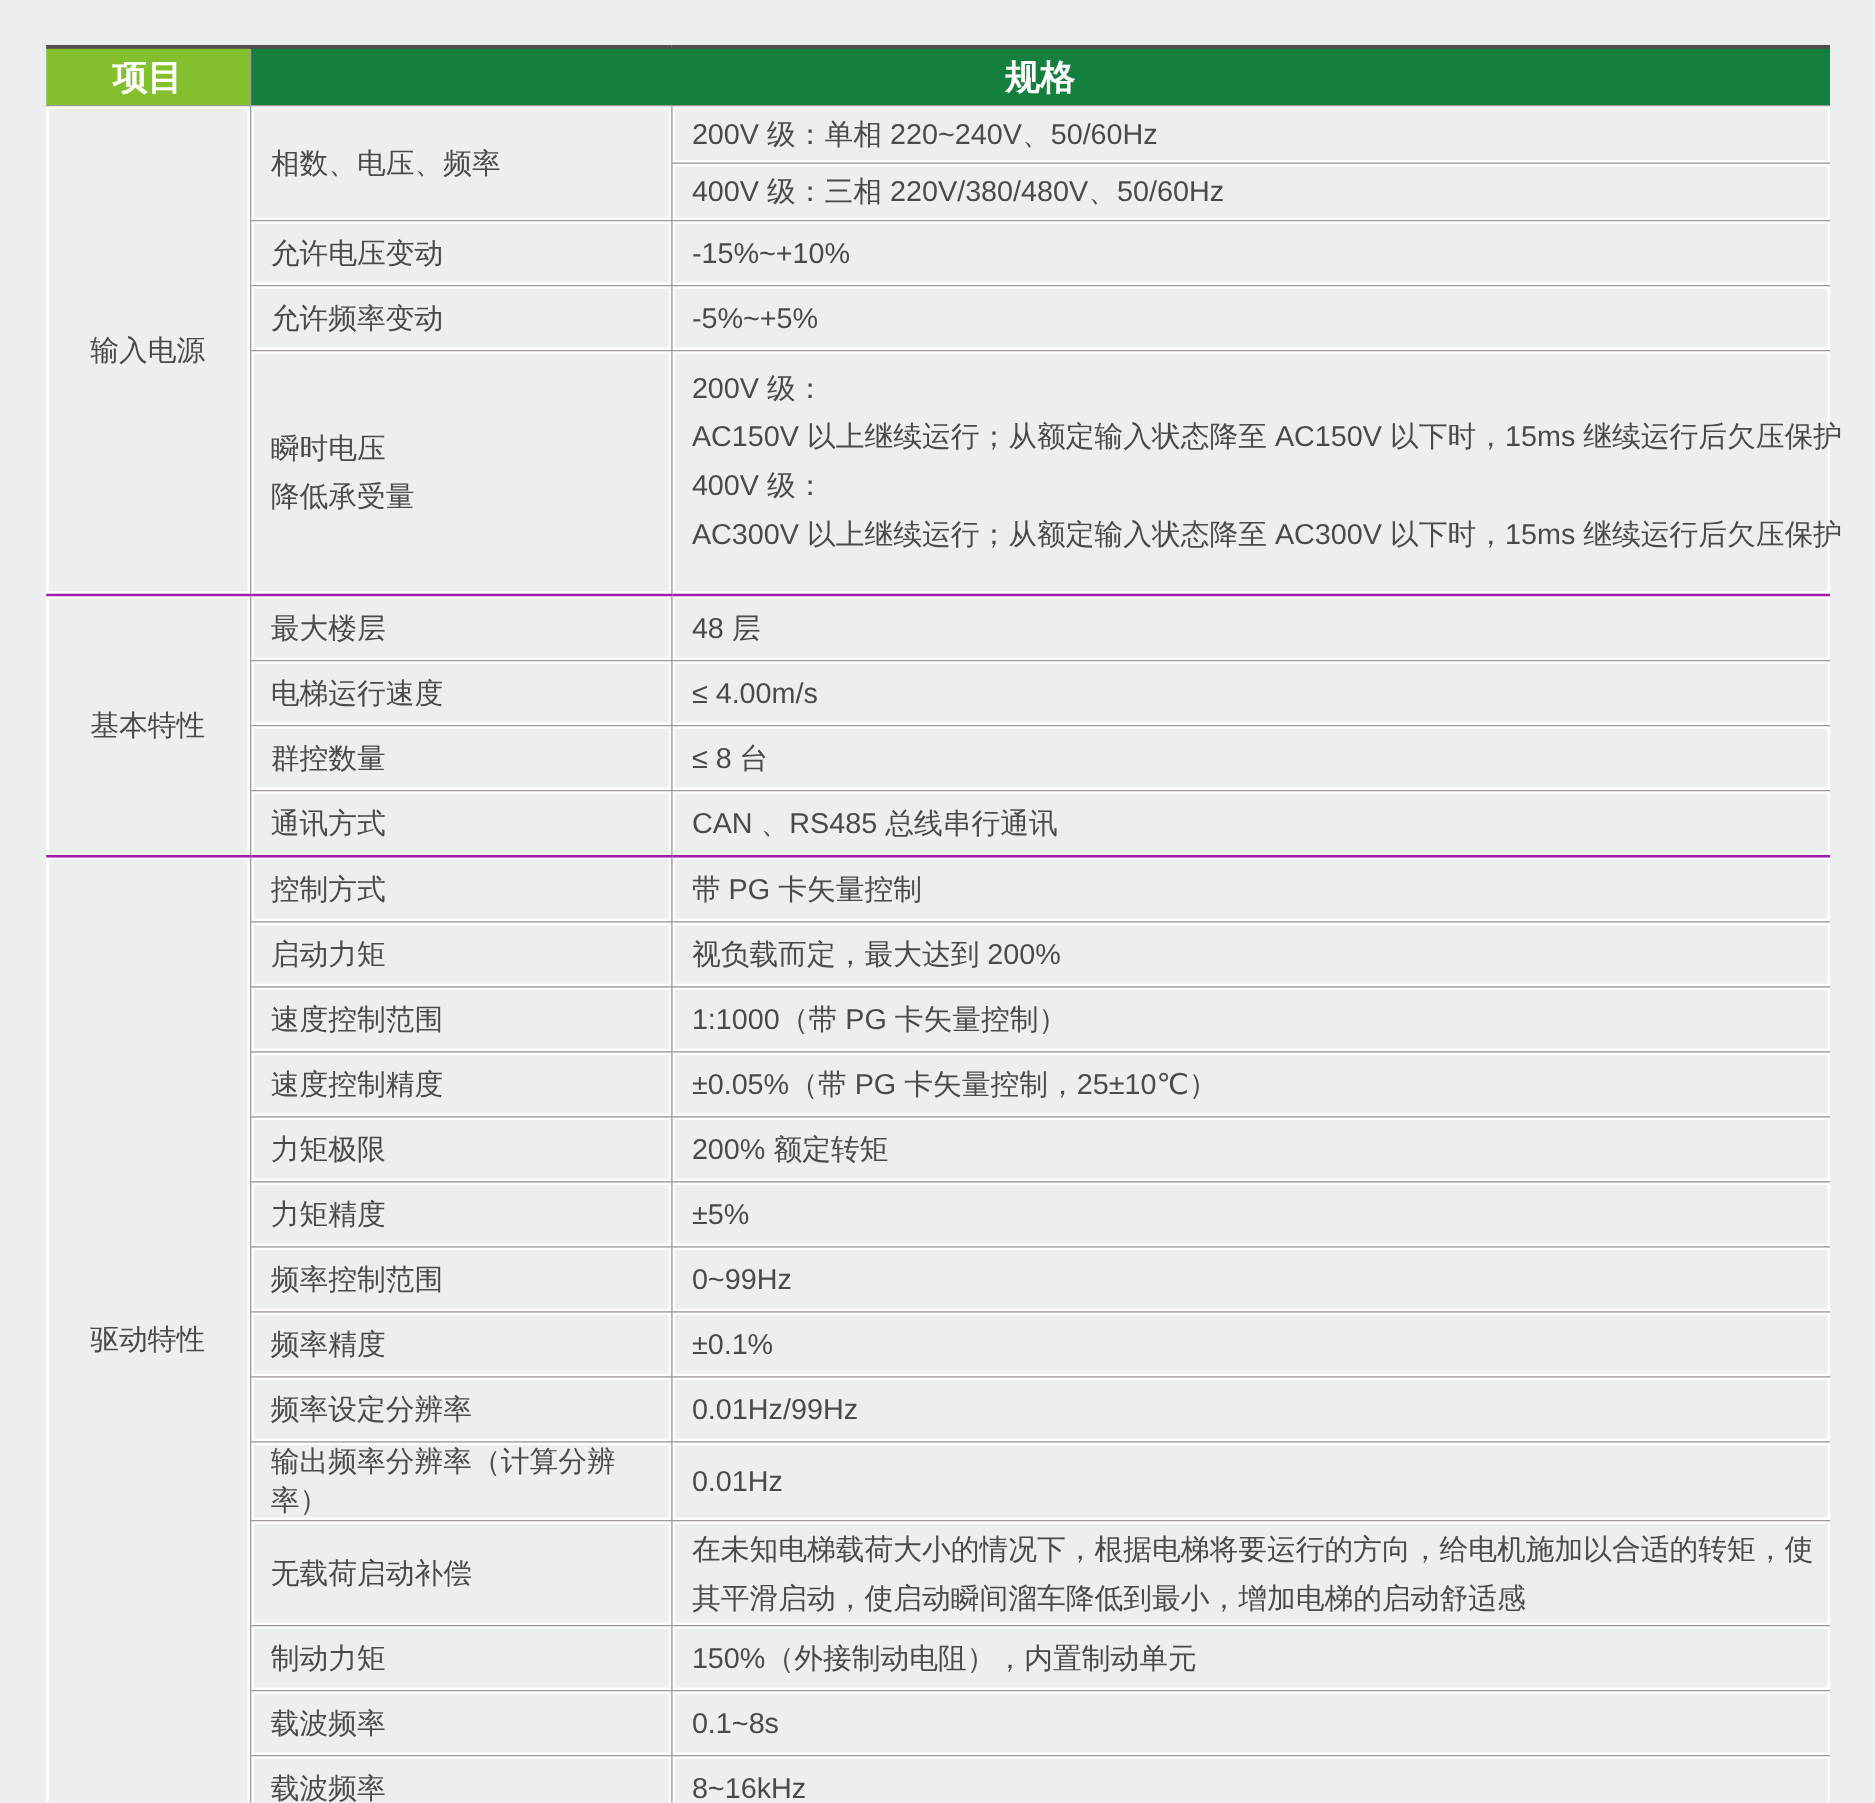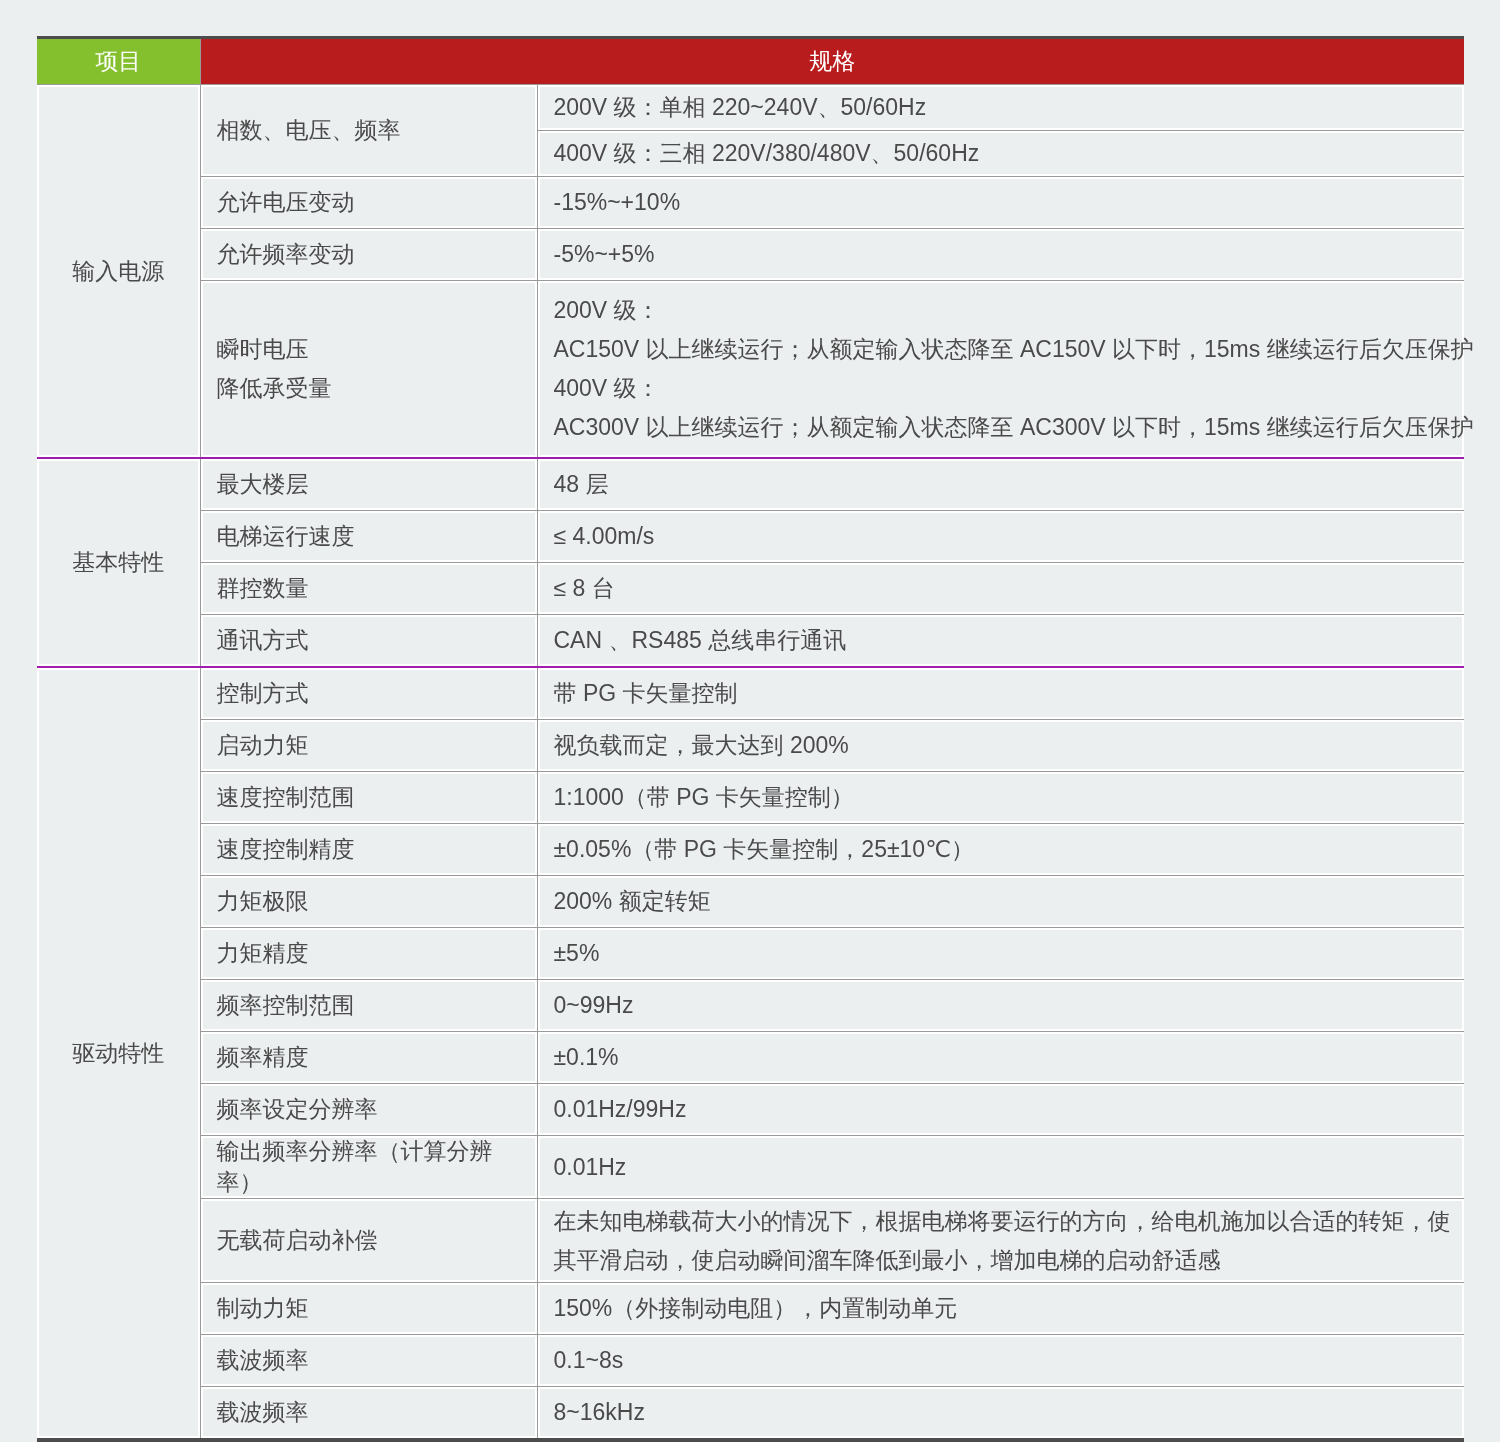--- a/index.html
+++ b/index.html
@@ -24,29 +24,29 @@
     border-left: hidden;
     border-right: hidden;
   }
   col.c-cat   { width: 163px; }
   col.c-param { width: 337px; }
   col.c-value { width: 927px; }
 
   th {
     height: 45px;
     color: #FFFFFF;
-    font-size: 23px;
-    font-weight: normal;
+    font-size: 28px;
+    font-weight: bold;
     text-align: center;
     vertical-align: middle;
     border: 1px solid #9A9A9A;
     padding: 0;
   }
   th.h-item { background: #84BF2E; }
-  th.h-spec { background: #b91c1c; }
+  th.h-spec { background: #15803d; }
 
   td {
     background: #ECEFF0;
     border: 1px solid #9A9A9A;
     box-shadow: inset 0 0 0 2px #FFFFFF;
     color: #4A4A4A;
     font-size: 23px;
     vertical-align: middle;
     padding: 0 14px 0 16px;
     height: 51px;
@@ -55,21 +55,21 @@
   td.cat {
     text-align: center;
     padding: 12px;
   }
   tr.sub td { height: 45px; }
   tr.wrap td.val-wrap {
     height: 83px;
     line-height: 39px;
     padding-right: 8px;
   }
-  td.vlines { padding-top: 10px; padding-bottom: 10px; margin-top: 29px; }
+  td.vlines { padding-top: 10px; padding-bottom: 28px; margin-top: 29px; }
   .vlines div { line-height: 39px; white-space: nowrap; }
   .plines div { line-height: 39px; }
   tr.gstart td { border-top: 2px solid #a21caf; }
 </style>
 </head>
 <body>
 
 <div class="page">
   <table class="spec">
     <colgroup>

